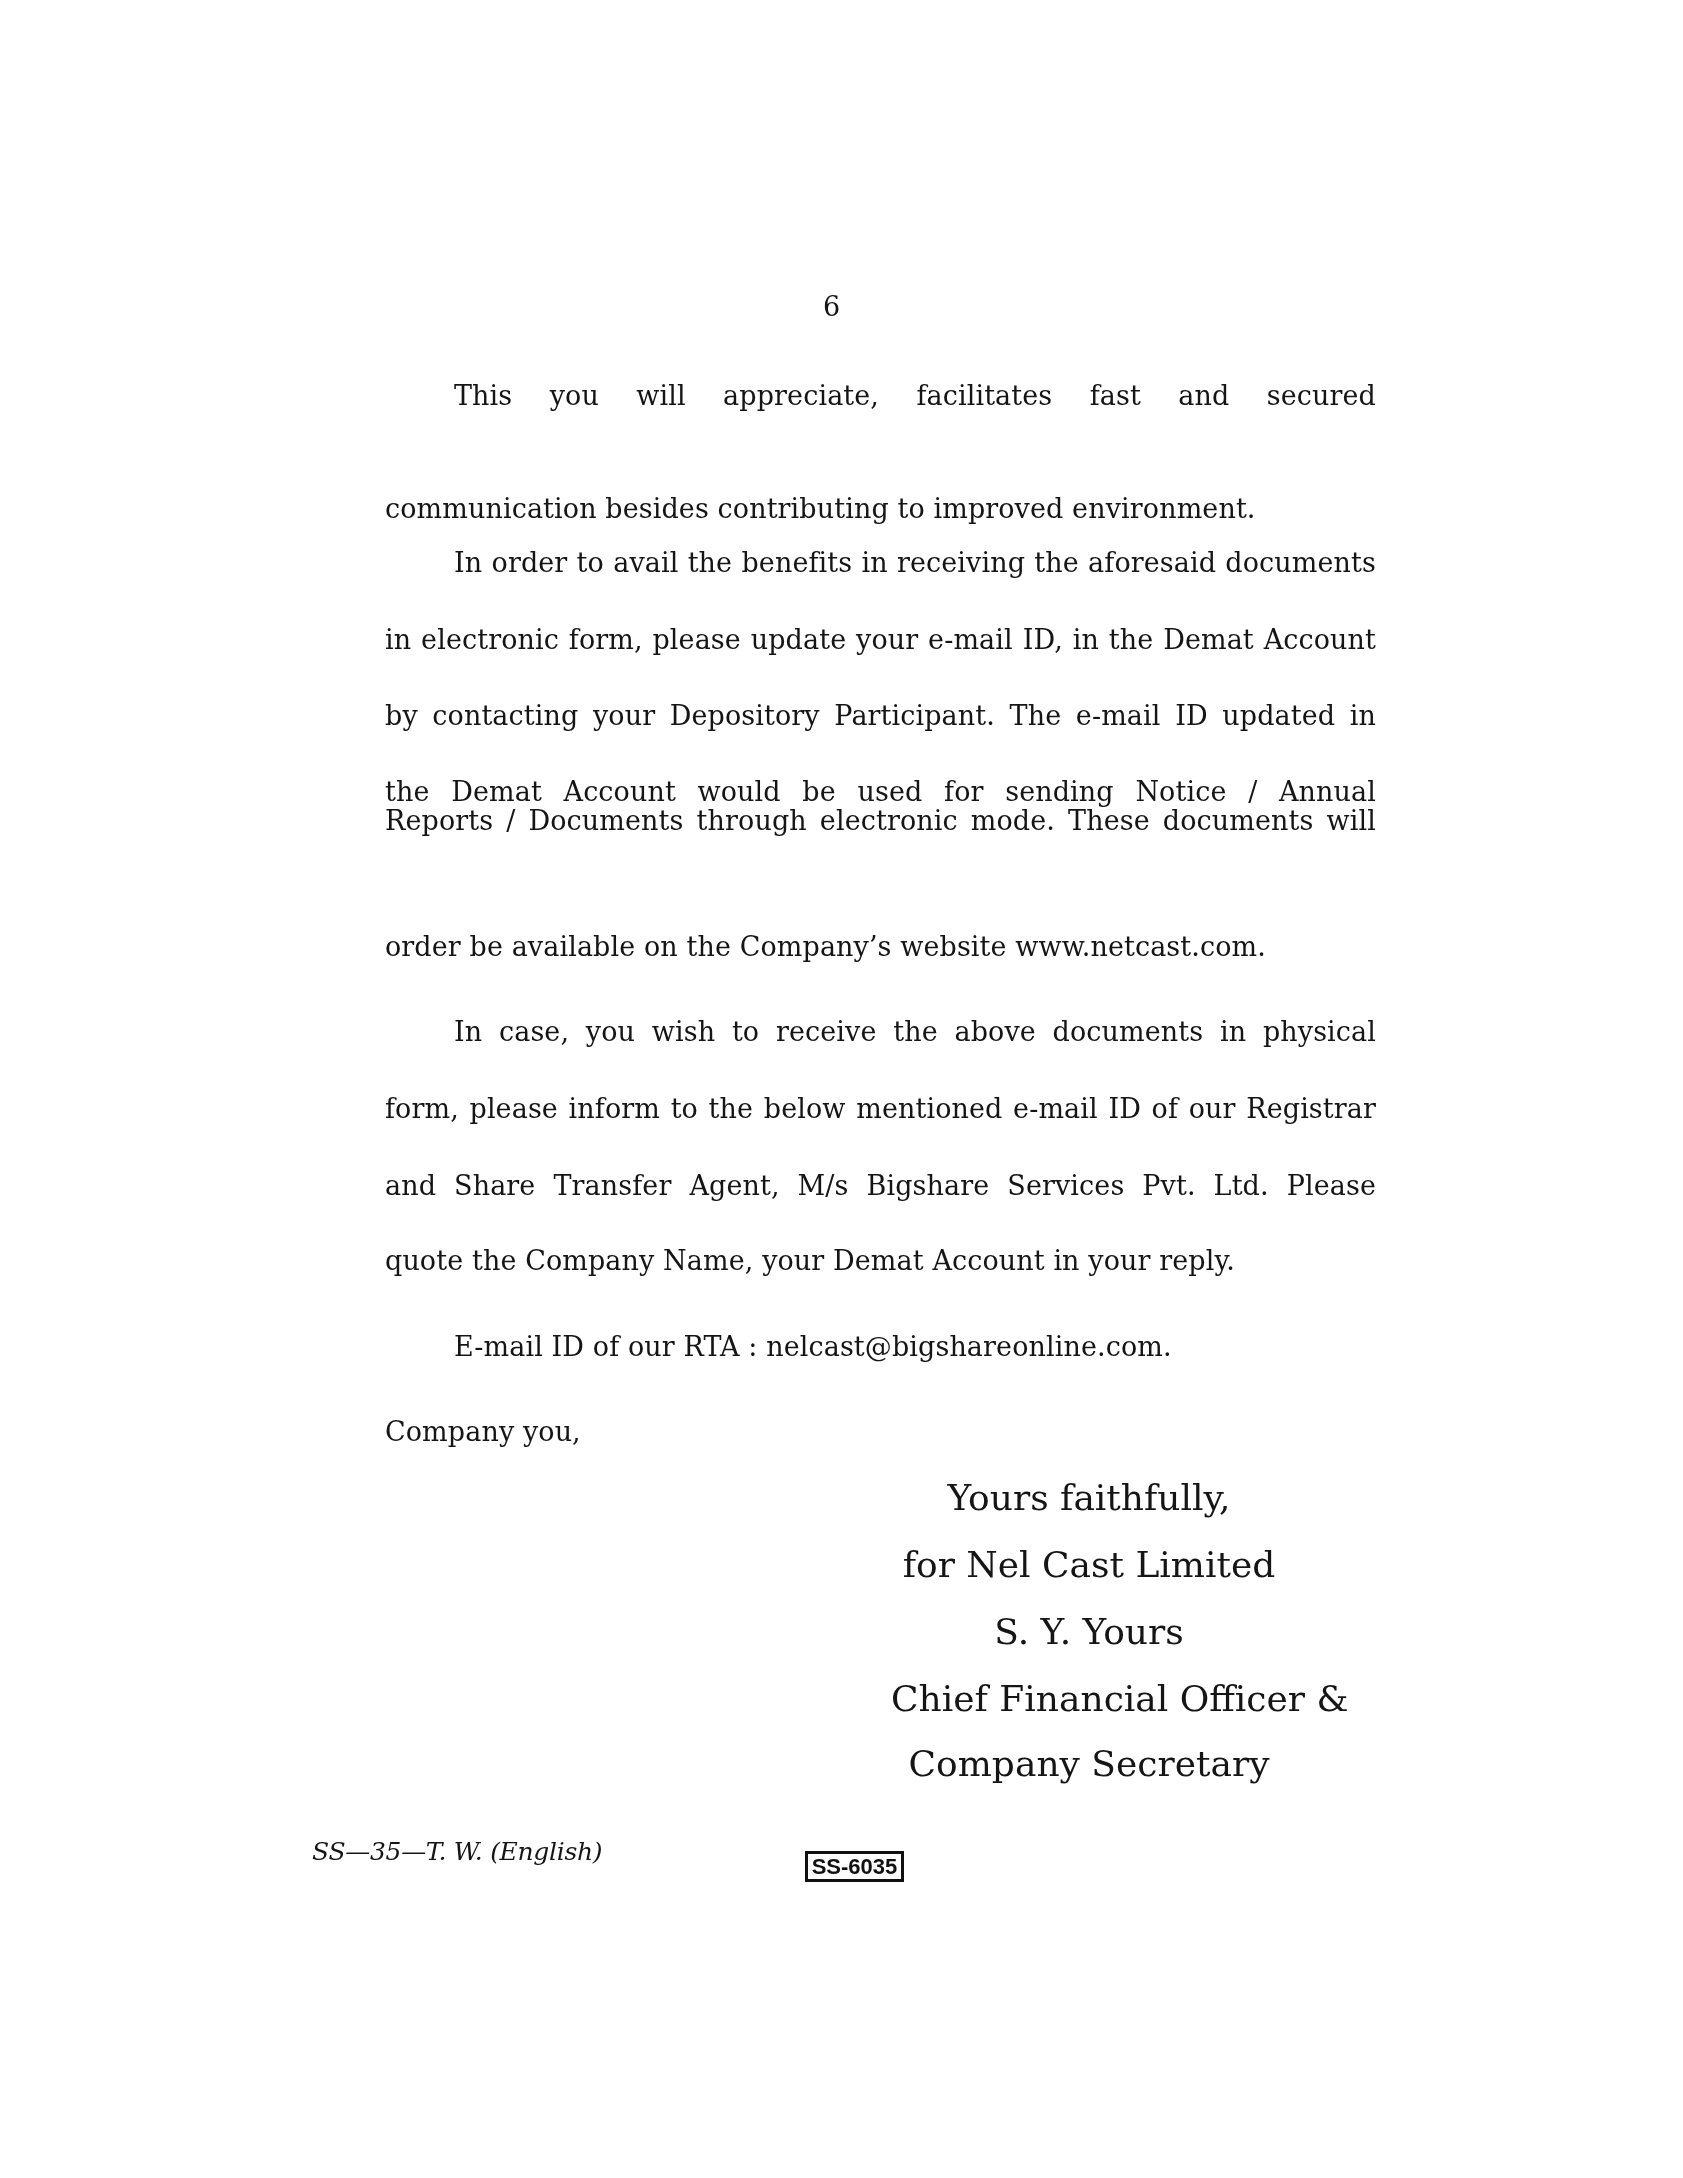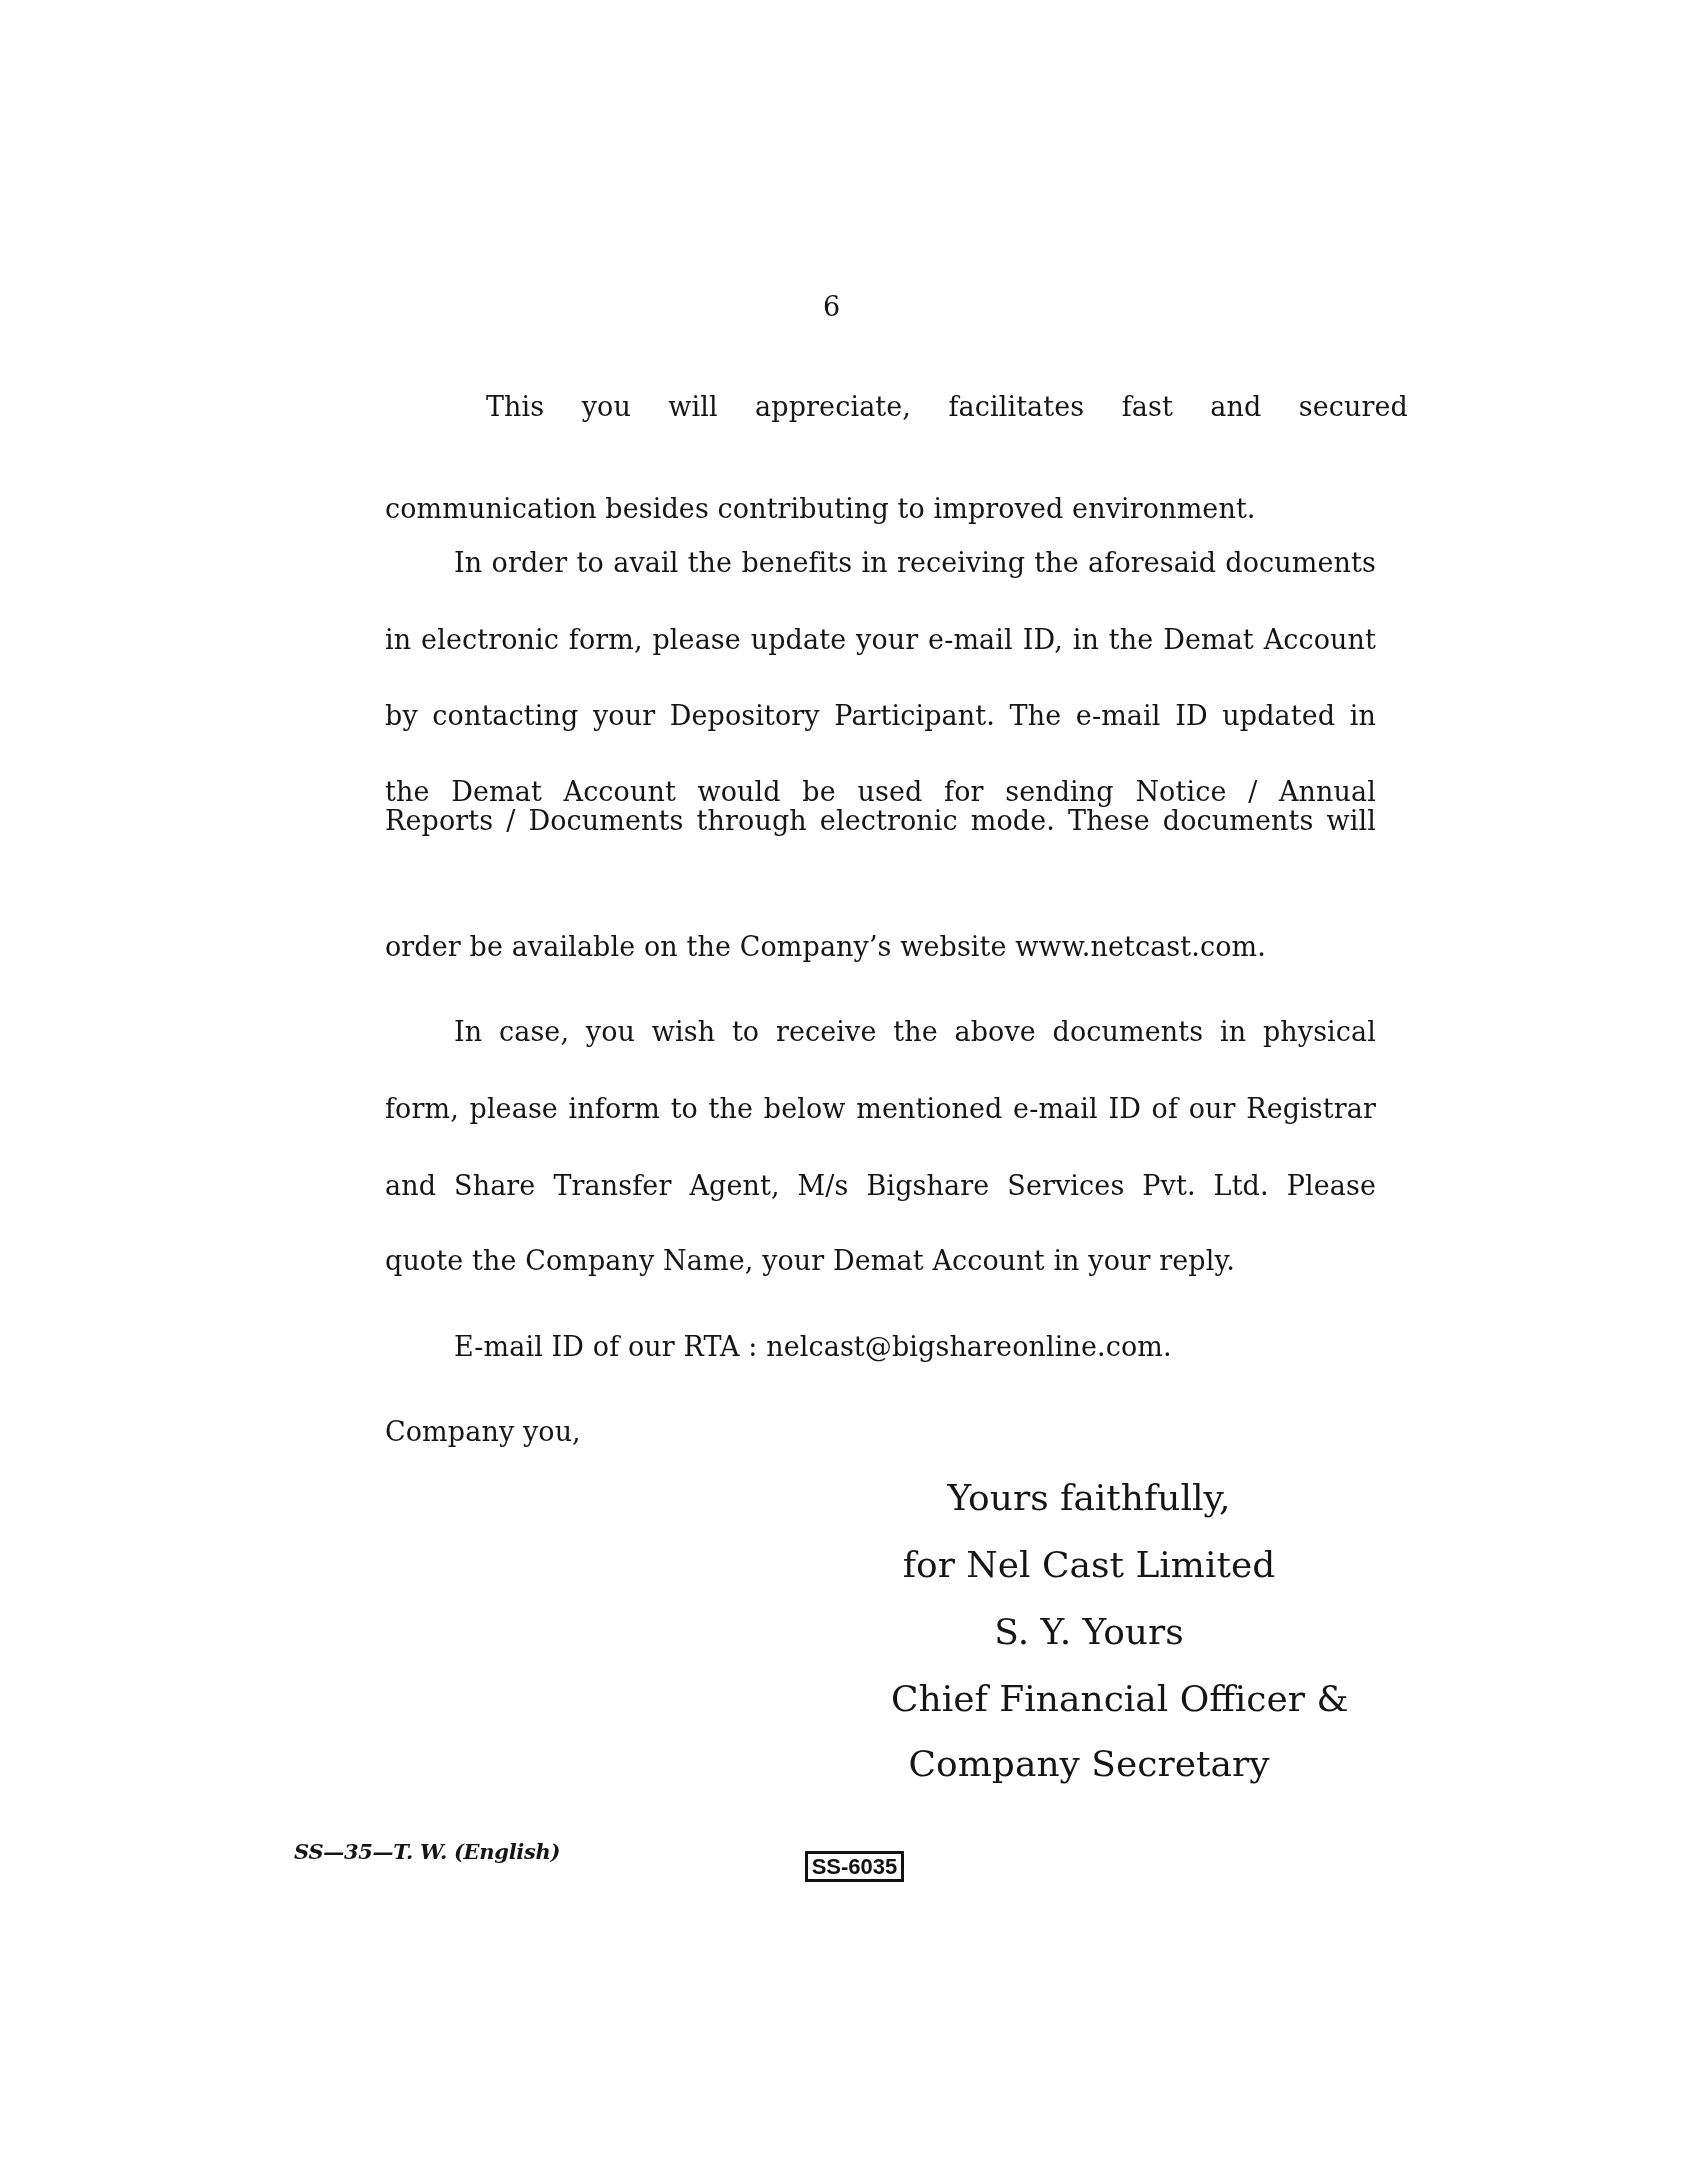--- a/index.html
+++ b/index.html
@@ -44,29 +44,28 @@
       position: absolute;
       left: 891px;
       width: 396px;
       text-align: center;
       font-size: 36px;
       line-height: 34px;
       white-space: nowrap;
     }
     .footer-code {
       position: absolute;
-      left: 294px;
+      left: 312px;
       top: 1835px;
       font-family: "DejaVu Serif", "Liberation Serif", serif;
       font-style: italic;
-      font-size: 21px;
+      font-size: 25px;
       line-height: 34px;
       letter-spacing: -0.3px;
       white-space: nowrap;
-      font-weight: bold;
     }
     .footer-box {
       position: absolute;
       left: 805px;
       top: 1851px;
       width: 99px;
       height: 31px;
       border: 3px solid #111;
       box-sizing: border-box;
       font-family: "Liberation Sans", "DejaVu Sans", sans-serif;
@@ -77,21 +76,21 @@
       letter-spacing: 0px;
       color: #111;
     }
   </style>
 </head>
 <body>
 
 <div class="page-number"><span>6</span></div>
 
 <div>
-  <div class="line justify indent" style="top:390px;margin-left:32px;">This you will appreciate, facilitates fast and secured</div>
+  <div class="line justify indent" style="top:379px;">This you will appreciate, facilitates fast and secured</div>
   <div class="line" style="top:462px;margin-top:30px;">communication besides contributing to improved environment.</div>
 </div>
 
 <div>
   <div class="line justify indent" style="top:546px;">In order to avail the benefits in receiving the aforesaid documents</div>
   <div class="line justify" style="top:623px;">in electronic form, please update your e-mail ID, in the Demat Account</div>
   <div class="line justify" style="top:699px;">by contacting your Depository Participant. The e-mail ID updated in</div>
   <div class="line justify" style="top:775px;">the Demat Account would be used for sending Notice / Annual</div>
   <div class="line justify" style="top:804px;">Reports / Documents through electronic mode. These documents will</div>
   <div class="line" style="top:930px;">order be available on the Company’s website www.netcast.com.</div>

